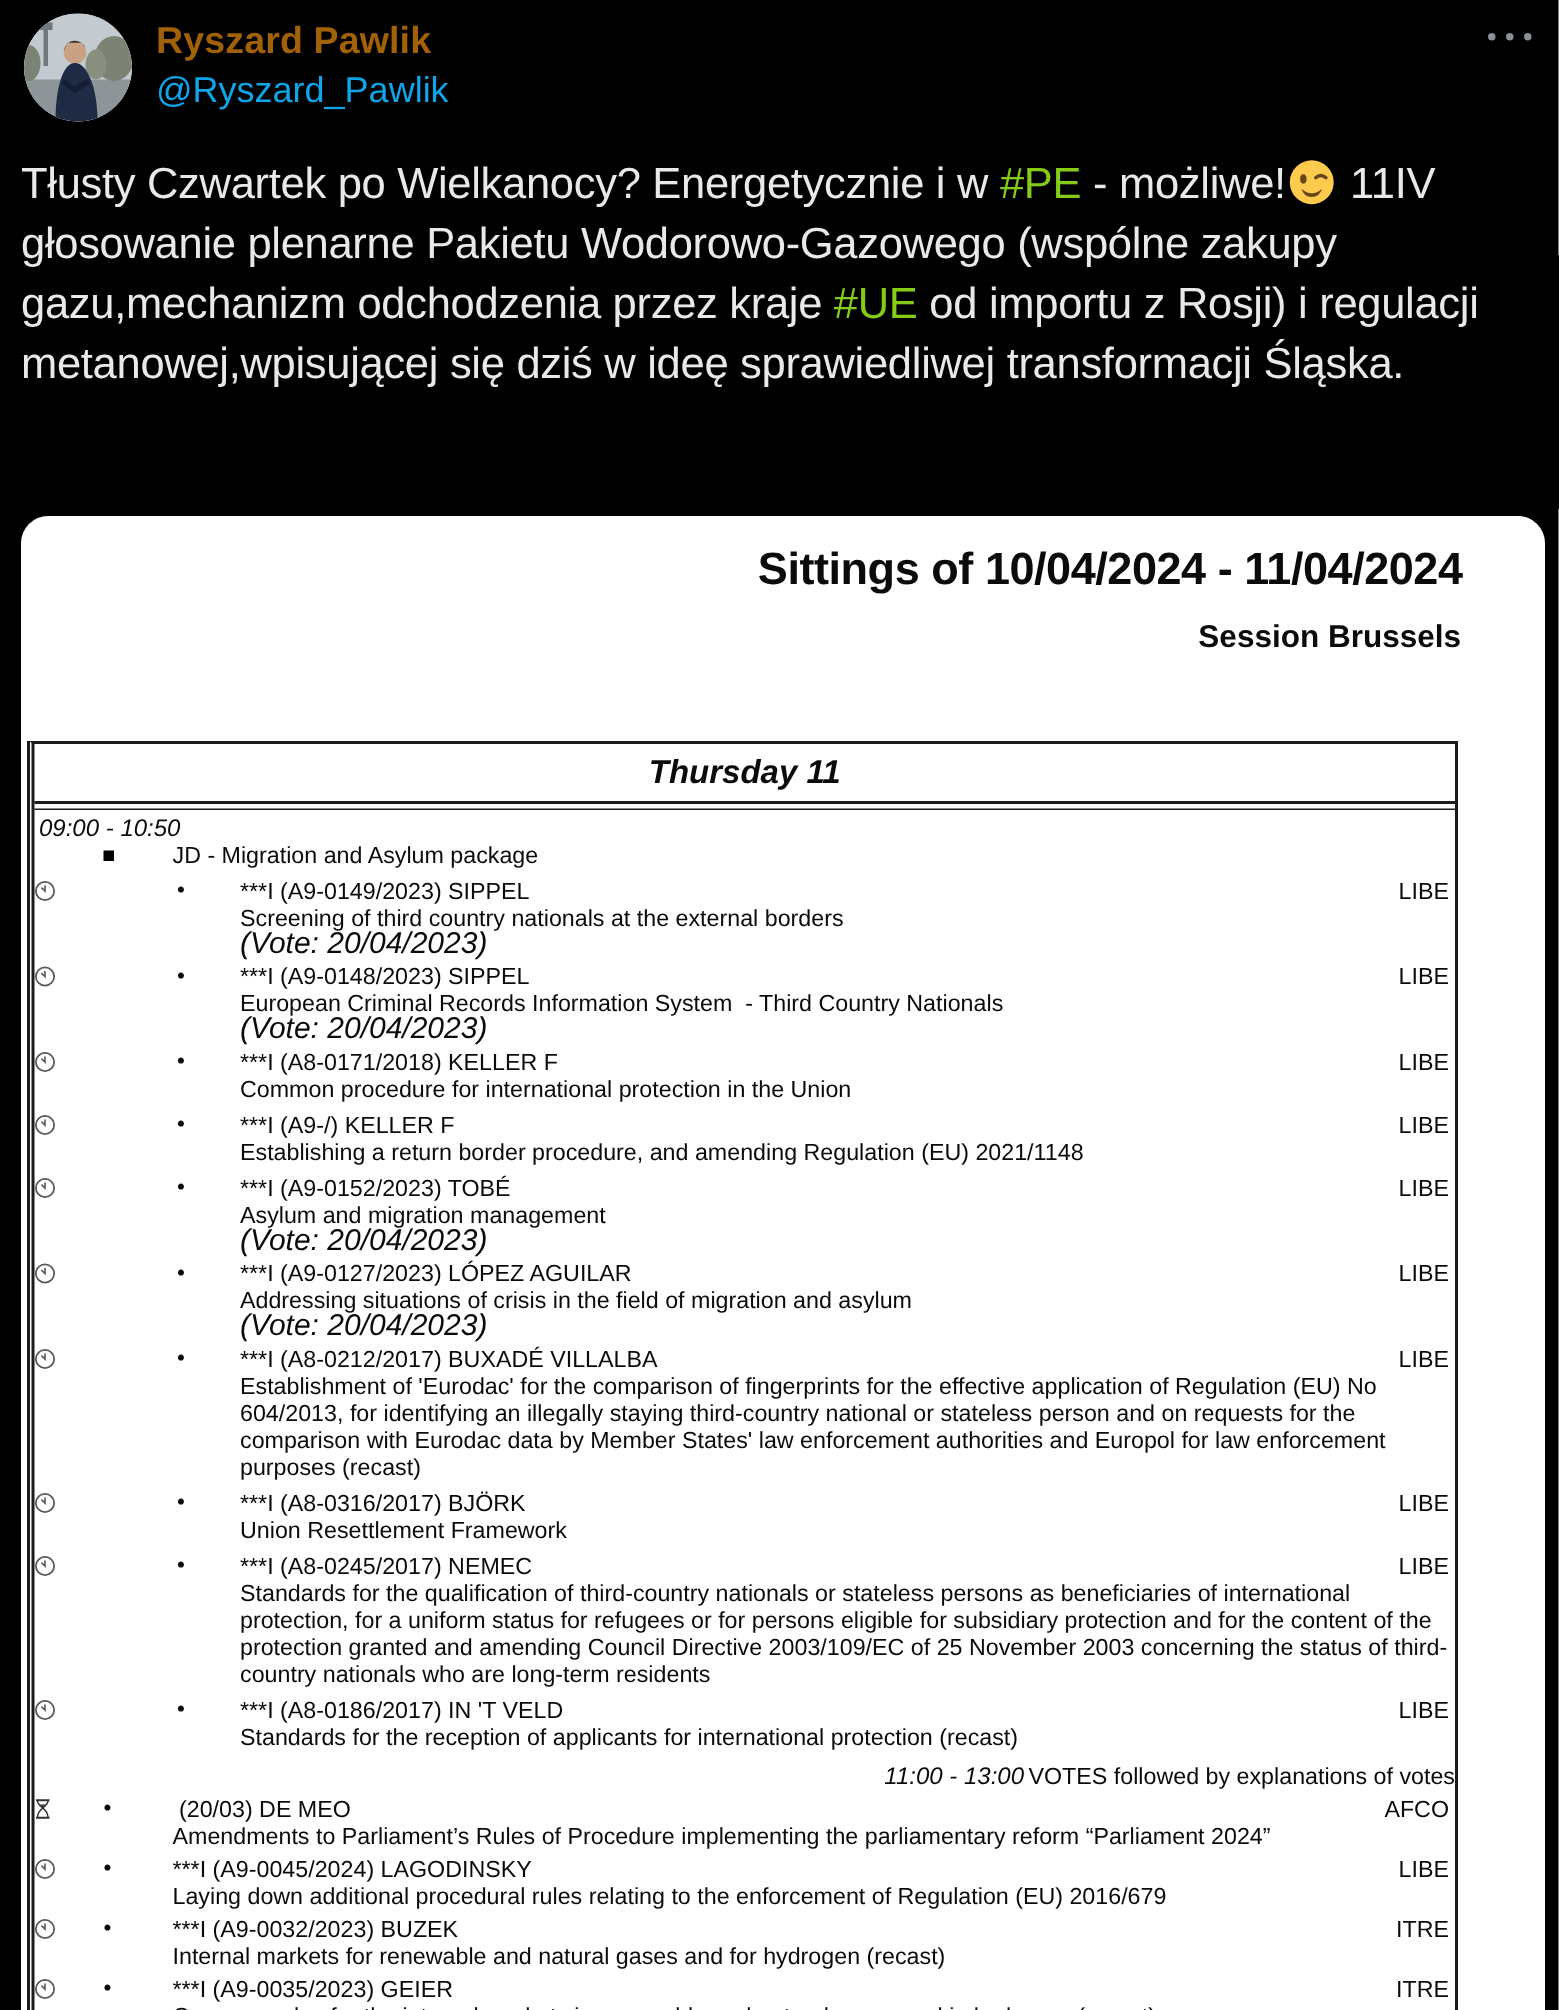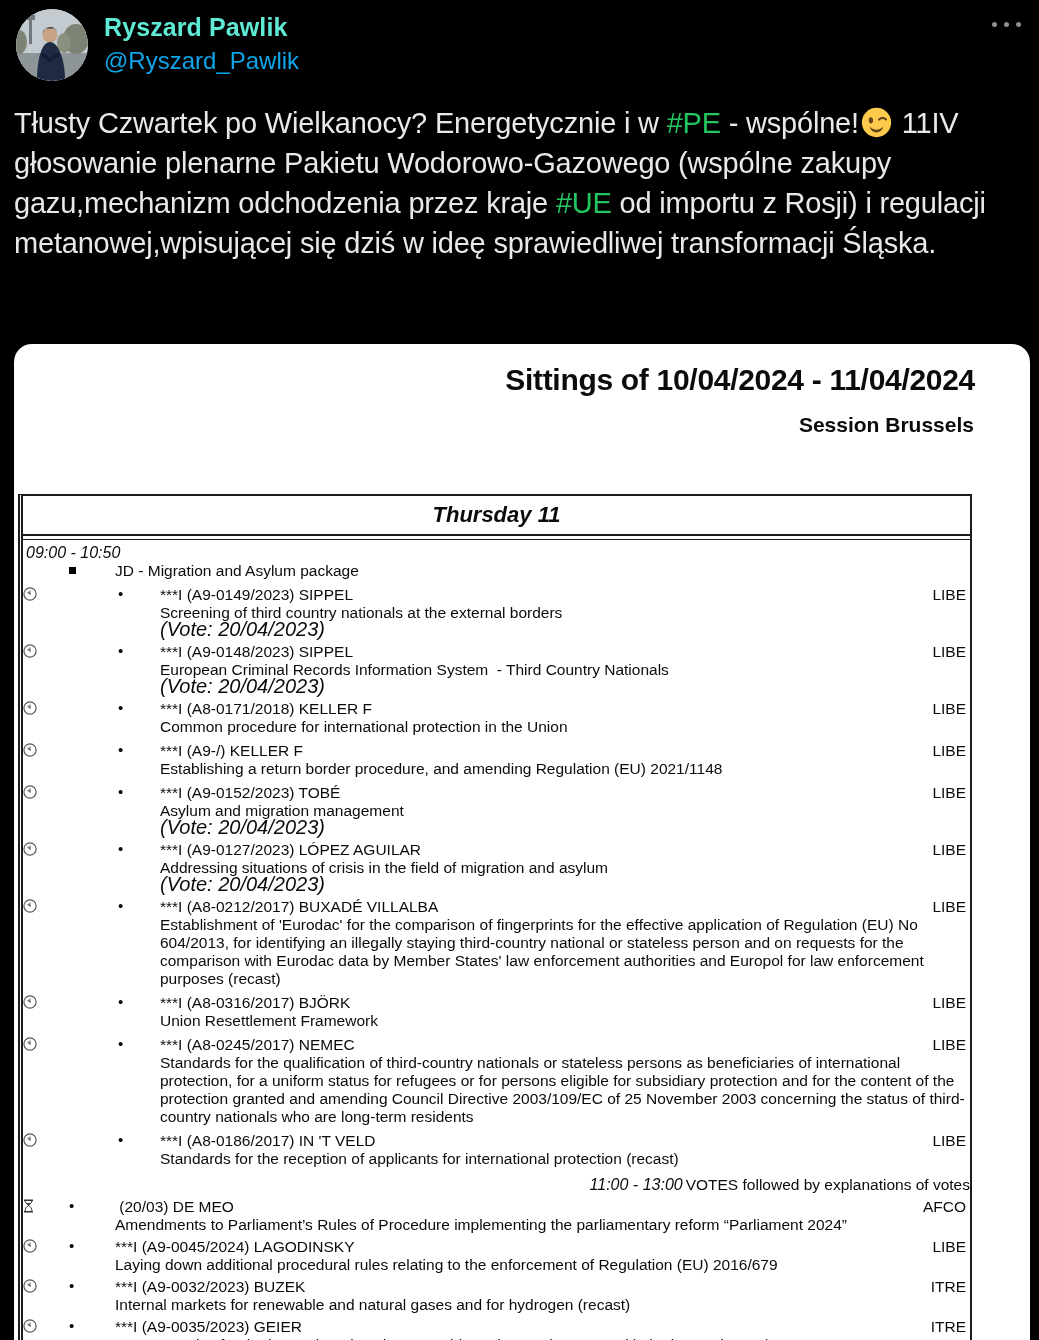--- a/index.html
+++ b/index.html
@@ -6,31 +6,31 @@
   body{
     width:1039px;height:1340px;overflow:hidden;position:relative;
     background:#000;font-family:"Liberation Sans",sans-serif;
     -webkit-font-smoothing:antialiased;
   }
   
   .tweet-header{position:absolute;left:16px;top:8px;right:14px;height:78px;}
   .avatar{position:absolute;left:0;top:1px;width:72px;height:72px;border-radius:50%;overflow:hidden;background:#aab2b8;}
   .avatar svg{display:block;}
   .names{position:absolute;left:88px;top:3px;}
-  .display-name{font-size:25px;font-weight:700;color:#5eead4;line-height:33px;letter-spacing:.1px;}
+  .display-name{font-size:25px;font-weight:700;color:#a16207;line-height:33px;letter-spacing:.1px;}
   .handle{font-size:24px;font-weight:400;color:#0ea5e9;line-height:33px;}
   .more-btn{position:absolute;right:0;top:10px;display:flex;gap:7px;padding:4px;cursor:pointer;}
   .more-btn i{width:5px;height:5px;border-radius:50%;background:#8b9096;display:block;}
   
   .tweet-text{
     position:absolute;left:14px;top:103px;width:1014px;
     font-size:29px;line-height:40px;color:#e7e9ea;letter-spacing:-0.2px;
     word-wrap:break-word;
   }
-  .hashtag{color:#22c55e;}
+  .hashtag{color:#84cc16;}
   .emoji-svg{display:inline-block;width:31px;height:31px;vertical-align:-5px;margin:0 2px;}
   
   .doc-card{
     position:absolute;left:14px;top:344px;width:1016px;height:996px;
     background:#fff;border-radius:18px 18px 0 0;overflow:hidden;color:#0b0b0b;cursor:pointer;
   }
   .doc-title{margin:19px 55px 0 0;text-align:right;font-size:30px;font-weight:700;letter-spacing:-0.3px;}
   .doc-subtitle{margin:16px 56px 0 0;text-align:right;font-size:21px;font-weight:700;}
   .agenda-table{
     position:absolute;left:4px;top:150px;width:954px;box-sizing:border-box;
@@ -93,21 +93,21 @@
       <div class="display-name">Ryszard Pawlik</div>
       <div class="handle">@Ryszard_Pawlik</div>
     </div>
     <div class="more-btn" title="More">
       <i></i>
         <i></i>
         <i></i>
     </div>
   </div>
 
-  <div class="tweet-text" id="tweet-text"><span>Tłusty Czwartek po Wielkanocy? Energetycznie i w </span><span class="hashtag">#PE</span><span> - wspólne!</span><svg class="emoji-svg" viewBox="0 0 36 36">
+  <div class="tweet-text" id="tweet-text"><span>Tłusty Czwartek po Wielkanocy? Energetycznie i w </span><span class="hashtag">#PE</span><span> - możliwe!</span><svg class="emoji-svg" viewBox="0 0 36 36">
         <circle cx="18" cy="18" r="17" fill="#ffcb4c"></circle>
         <ellipse cx="11.5" cy="15.5" rx="2.5" ry="3.6" fill="#65471b"></ellipse>
         <path d="M21 14.5 q4 -3.6 8 0" stroke="#65471b" stroke-width="2.6" fill="none" stroke-linecap="round"></path>
         <path d="M10 23 q8 7 16 0 q-2 6.5 -8 6.5 t-8 -6.5 z" fill="#65471b"></path>
       </svg><span> 11IV głosowanie plenarne Pakietu Wodorowo-Gazowego (wspólne zakupy gazu,mechanizm odchodzenia przez kraje </span><span class="hashtag">#UE</span><span> od importu z Rosji) i regulacji metanowej,wpisującej się dziś w ideę sprawiedliwej transformacji Śląska.</span></div>
 
   <div class="doc-card">
     <div class="doc-title">Sittings of 10/04/2024 - 11/04/2024</div>
     <div class="doc-subtitle">Session Brussels</div>
     <div class="agenda-table">

